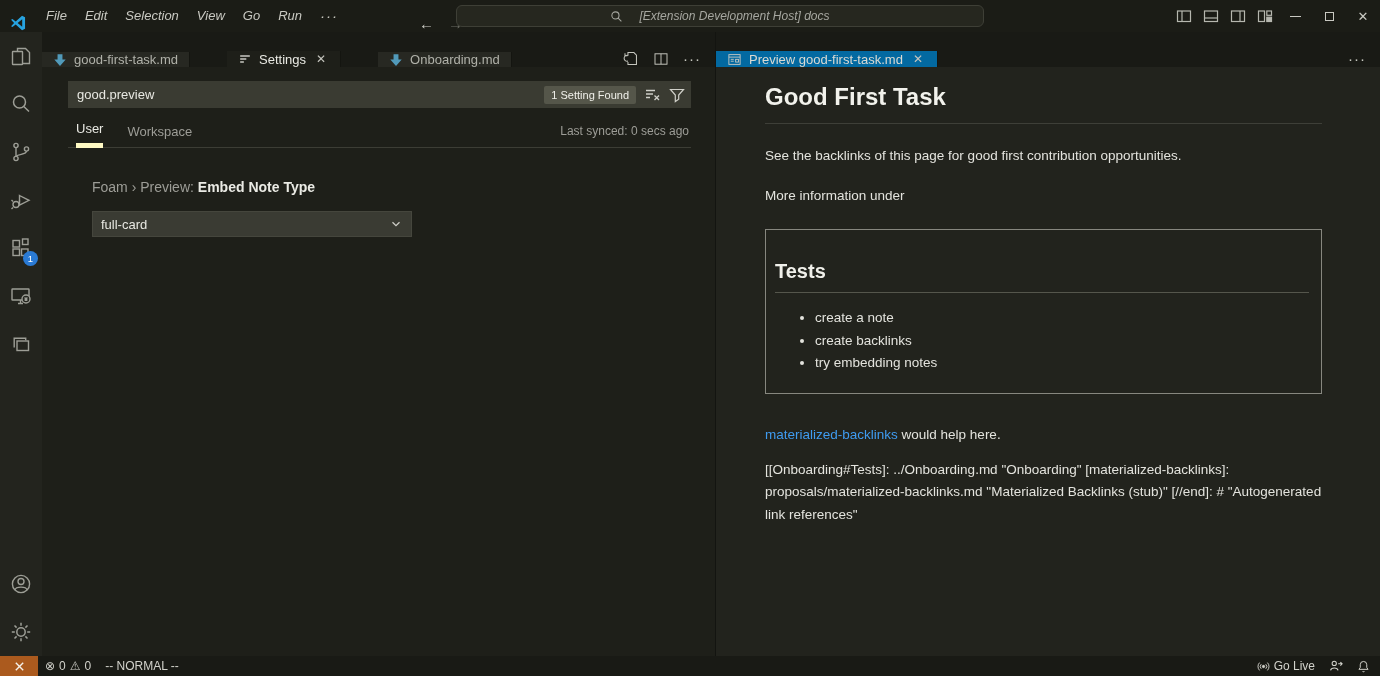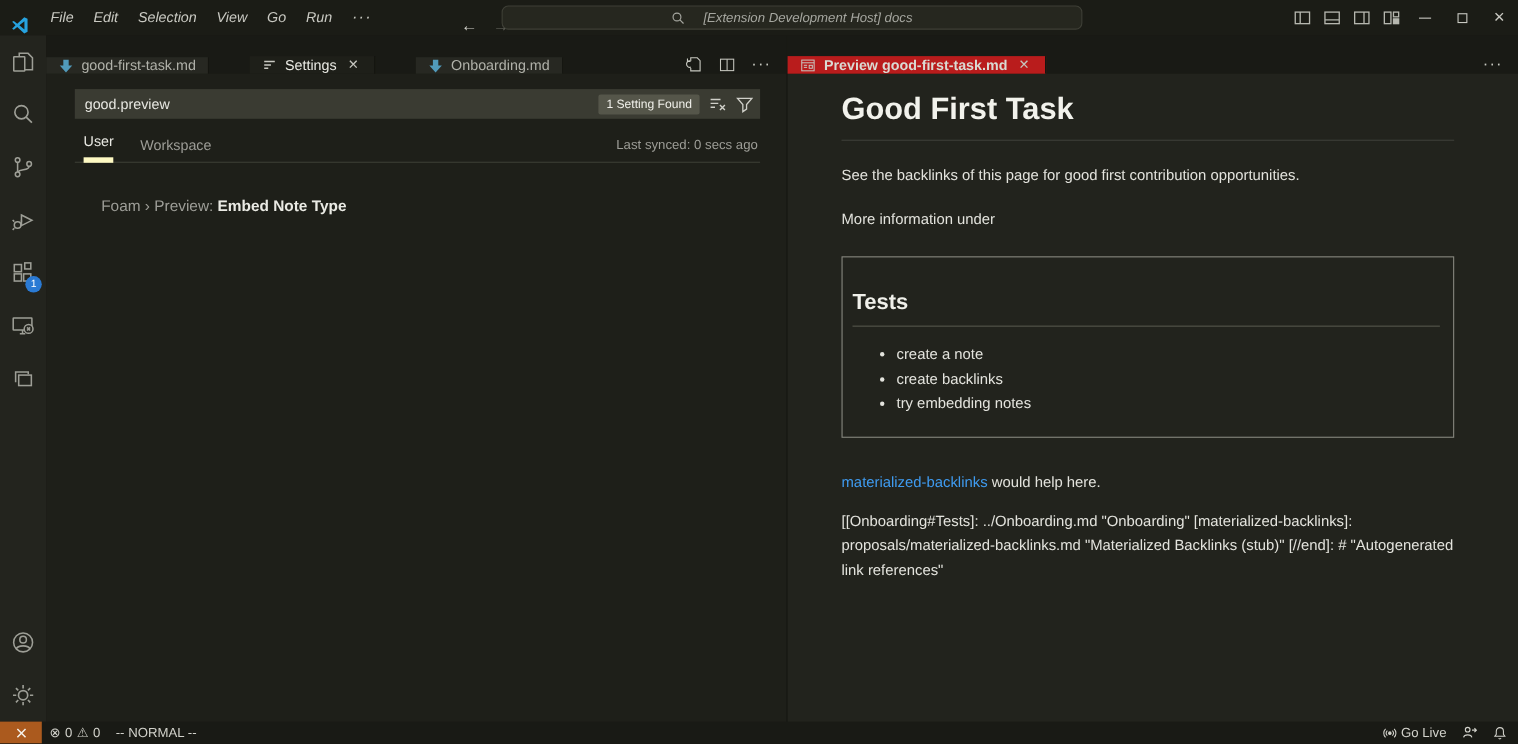--- a/index.html
+++ b/index.html
@@ -34,21 +34,21 @@
     background:#2a7ad4; color:#fff; font-size:9.5px; display:flex; align-items:center; justify-content:center; }
 
   
   .group-left { width:674px; display:flex; flex-direction:column; background:#1e1f19; border-right:1px solid #131410; }
   .group-right { flex:1; display:flex; flex-direction:column; background:#22231d; }
 
   .tabbar { height:35px; background:#191a15; display:flex; align-items:flex-end; flex:0 0 35px;gap:37px; }
   .tab { display:flex; align-items:center; gap:7px; padding:0 11px; font-size:13px; border-right:1px solid #141510; cursor:default; }
   .tab.inactive { background:#272822; color:#b0b1a9; }
   .tab.active-dark { background:#1e1f19; color:#e9e9e3; }
-  .tab.active-preview { background:#b91c1c; color:#dadad3;font-weight:bold; }
+  .tab.active-preview { background:#0369a1; color:#dadad3; }
   .tab-close { font-size:12px; color:#c5c5be; padding:1px 3px; border-radius:3px; }
   .tabbar-actions { margin-left:auto; display:flex; align-items:center; gap:14px; padding:0 14px; color:#c6c7bf; }
   .dots { font-size:15px; letter-spacing:1px; color:#c6c7bf; }
 
   
   .settings-body { padding:14px 24px 0 26px; }
   .settings-search { height:27px; background:#3a3b32; display:flex; align-items:center; padding:0 6px 0 9px; }
   .settings-search .query { flex:1; font-size:13px; color:#e8e8e2; }
   .found-badge { background:#55564a; color:#f0f0ea; font-size:11px; padding:3px 7px; border-radius:2px; margin-right:8px; white-space:nowrap; }
   .search-icons { display:flex; align-items:center; gap:8px; color:#d0d0c9; }
@@ -59,21 +59,21 @@
   .setting-item { margin:31px 0 0 24px; }
   .setting-label { font-size:14px; }
   .setting-label .cat { color:#9d9d97; }
   .setting-label .name { color:#eaeae4; font-weight:bold; }
   .setting-select { margin-top:16px; width:320px; height:26px; background:#3a3b33; border:1px solid #45463d;
     display:flex; align-items:center; padding:0 8px; font-size:13px; color:#e8e8e2; }
   .setting-select .chev { margin-left:auto; color:#cfcfc8; }
 
   
   .preview-body { padding:16px 58px 0 49px; font-size:13.5px; color:#e3e3dd; }
-  .md-h1 { font-size:28px; font-weight:600; color:#f2f2ec; padding-bottom:12px; border-bottom:1px solid #3e3f38; }
+  .md-h1 { font-size:24px; font-weight:600; color:#f2f2ec; padding-bottom:12px; border-bottom:1px solid #3e3f38; }
   .md-p1 { margin-top:24px; }
   .md-p2 { margin-top:25px; }
   .embed-card { margin-top:26px; border:1px solid #87877f; padding:0 12px 18px 9px; }
   .embed-card h2 { font-size:20px; font-weight:600; color:#f0f0ea; margin-top:30px; padding-bottom:9px; border-bottom:1px solid #55564c; }
   .embed-card ul { margin:14px 0 0 0; padding-left:40px; }
   .embed-card li { line-height:22.5px; }
   .md-link-line { margin-top:33px; }
   .md-link { color:#3f9bf0; cursor:pointer; }
   .md-refs { margin-top:17px; max-width:562px; line-height:22.5px; color:#e3e3dd; }
 
@@ -278,20 +278,28 @@
       <div class="scope-row">
         <span class="scope-tab active">User</span>
         <span class="scope-tab">Workspace</span>
         <span class="last-synced">Last synced: 0 secs ago</span>
       </div>
 
       <div class="setting-item">
         <div class="setting-label">
           <span class="cat">Foam › Preview: </span><span class="name">Embed Note Type</span>
         </div>
+        <div class="setting-select">
+          <span>full-card</span>
+          <span class="chev">
+            <svg width="14" height="14" viewBox="0 0 16 16" fill="none" stroke="#cfcfc8" stroke-width="1.4">
+              <path d="M4 6l4 4 4-4"></path>
+              </svg>
+          </span>
+        </div>
       </div>
     </div>
   </div>
 
   <div class="group-right">
     <div class="tabbar">
       <div class="tab active-preview">
         <svg width="15" height="15" viewBox="0 0 20 20" fill="none" stroke="#c9c9c2" stroke-width="1.2">
           <rect x="2.5" y="3.5" width="15" height="13"></rect>
             <line x1="2.5" y1="6.8" x2="17.5" y2="6.8"></line>

